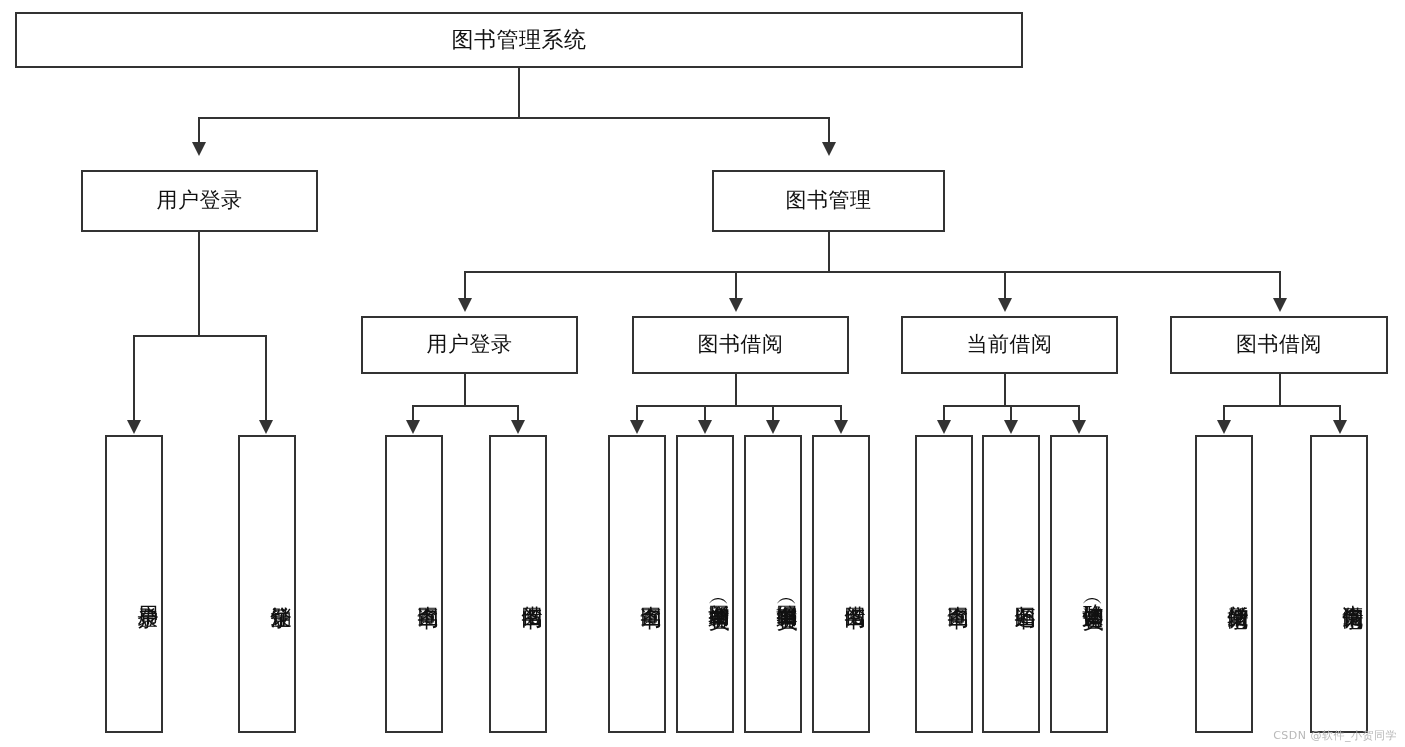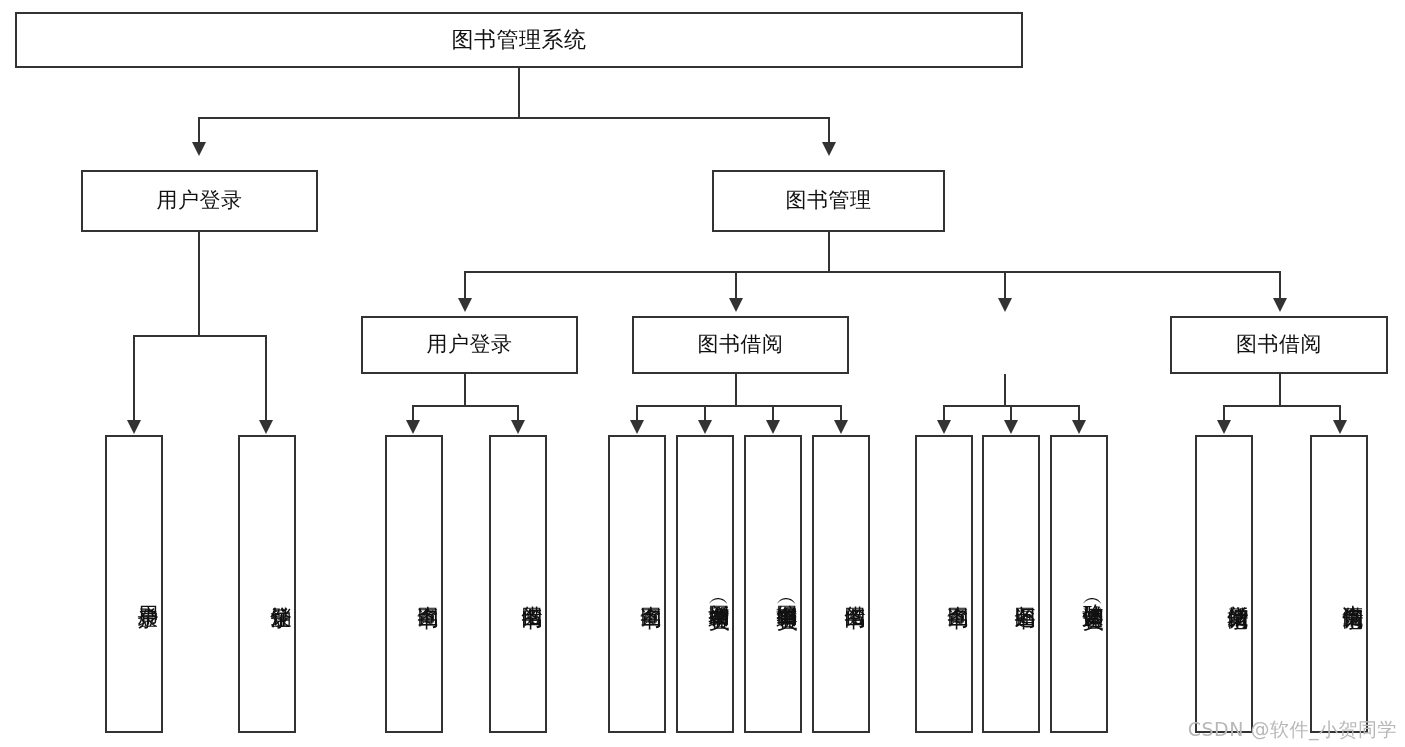--- a/index.html
+++ b/index.html
@@ -61,21 +61,21 @@
     width: 0;
     height: 0;
     border-left: 7px solid transparent;
     border-right: 7px solid transparent;
     border-top: 14px solid #333333;
   }
   #watermark {
     position: absolute;
     right: 8px;
     bottom: 4px;
-    font-size: 19px;
+    font-size: 11px;
     color: #b8b8b8;
     letter-spacing: 0.5px;
     white-space: nowrap;
   }
 </style>
 </head>
 <body>
 
 <div id="canvas">
 
@@ -116,20 +116,23 @@
   <div class="arrow" style="left:998px; top:298px;"></div>
   <div class="seg v" style="left:1279px; top:271px; height:28px;"></div>
   <div class="arrow" style="left:1273px; top:298px;"></div>
 
   <div class="node horiz" style="left:361px; top:316px; width:217px; height:58px;">
     <span>用户登录</span>
   </div>
   <div class="node horiz" style="left:632px; top:316px; width:217px; height:58px;">
     <span>图书借阅</span>
   </div>
+  <div class="node horiz" style="left:901px; top:316px; width:217px; height:58px;">
+    <span>当前借阅</span>
+  </div>
   <div class="node horiz" style="left:1170px; top:316px; width:218px; height:58px;">
     <span>图书借阅</span>
   </div>
 
   <div class="seg v" style="left:464px; top:374px; height:32px;"></div>
   <div class="seg h" style="left:412px; top:405px; width:105px;"></div>
   <div class="seg v" style="left:412px; top:405px; height:16px;"></div>
   <div class="arrow" style="left:406px; top:420px;"></div>
   <div class="seg v" style="left:517px; top:405px; height:16px;"></div>
   <div class="arrow" style="left:511px; top:420px;"></div>

